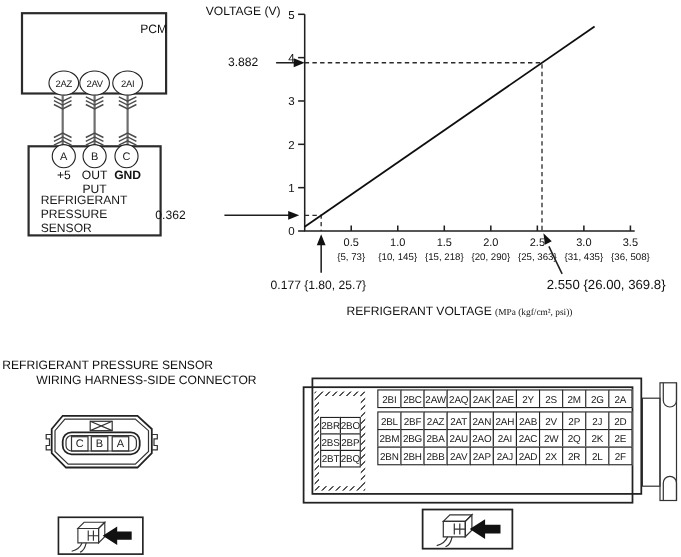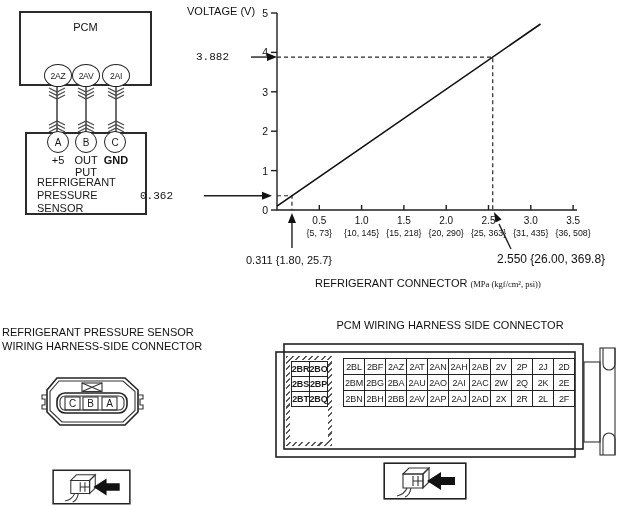--- a/index.html
+++ b/index.html
@@ -1,20 +1,20 @@
 <!DOCTYPE html>
 <html><head>
 <meta charset="utf-8">
 <style>
   html,body{margin:0;padding:0;background:#fff;}
   #page{position:relative;width:619px;height:506px;background:#fff;overflow:hidden;
         font-family:"Liberation Sans",sans-serif;color:#1a1a1a;}
   .lbl{position:absolute;white-space:nowrap;font-size:11px;color:#111;}
   .center{text-align:center;}
-  .right{text-align:left;font-family:Liberation Mono, monospace;}
+  .right{text-align:center;}
   .box{position:absolute;border:2px solid #2b2b2b;background:#fff;box-sizing:border-box;}
   .pin-circle{position:absolute;border:1.6px solid #222;border-radius:50%;background:#fff;
               display:flex;align-items:center;justify-content:center;box-sizing:border-box;z-index:3;}
   .pin-circle.big{width:28px;height:23px;font-size:8.6px;letter-spacing:-0.3px;}
   .pin-circle.small{width:22px;height:22px;font-size:10px;}
   svg{position:absolute;overflow:visible;}
   .ax{stroke:#1f1f1f;stroke-width:1.4;fill:none;}
   .ax2{stroke:#222;stroke-width:1.6;fill:none;}
   .thin{stroke:#333;stroke-width:1.1;fill:none;}
   .dash{stroke:#2a2a2a;stroke-width:1.2;fill:none;stroke-dasharray:4 3;}
@@ -28,34 +28,34 @@
   .txs{font-size:8.8px;text-anchor:middle;}
   .pgrid-host{position:absolute;left:343px;top:354px;}
   .prow{display:flex;}
   .pcell{width:22px;height:17px;margin:0 -1px -1px 0;border:1px solid #222;background:#fff;
          box-sizing:border-box;display:flex;align-items:center;justify-content:center;
          font-size:9px;letter-spacing:-0.2px;}
   .pgrid{margin-bottom:4px;}
   #pcm-sideblock{position:absolute;left:286px;top:356px;width:46px;height:90px;
       background:repeating-linear-gradient(135deg,#555 0 1.5px,#fff 1.5px 4.5px);}
   #pcm-sideblock .inner{position:absolute;inset:4px;background:#fff;display:flex;
-      flex-direction:column;justify-content:flex-start;padding:1px;box-sizing:border-box;font-weight:bold;}
+      flex-direction:column;justify-content:center;padding:1px;box-sizing:border-box;}
   #pcm-sideblock .pcell{width:19px;height:16px;}
   .cell-letter{position:absolute;width:15px;height:13px;display:flex;align-items:center;
       justify-content:center;font-size:10px;z-index:3;}
   .sensor-name{position:absolute;left:37px;top:176px;width:95px;font-size:11px;line-height:13px;}
   .viewicon{position:absolute;}
 </style>
 </head>
 <body>
 
 <div id="page">
 
   <div class="box" style="left:19px;top:11px;width:133px;height:75px;"></div>
-  <div class="lbl center" style="left:19px;top:21px;width:133px;">PCM</div>
+  <div class="lbl center" style="left:19px;top:21px;width:133px;text-align:right;">PCM</div>
 
   <svg id="wiring-svg" style="left:0;top:0;" width="200" height="240">
       <line x1="57" y1="87" x2="57" y2="132" class="wire"></line>
       <polyline points="49,88 57,92 65,88" class="chev"></polyline>
       <polyline points="49,132 57,128 65,132" class="chev"></polyline>
       <polyline points="49,91.5 57,95.5 65,91.5" class="chev"></polyline>
       <polyline points="49,128.5 57,124.5 65,128.5" class="chev"></polyline>
       <polyline points="49,95 57,99 65,95" class="chev"></polyline>
       <polyline points="49,125 57,121 65,125" class="chev"></polyline>
       <line x1="86" y1="87" x2="86" y2="132" class="wire"></line>
@@ -145,32 +145,32 @@
       <polygon points="127,57.04920000000001 117,53.04920000000001 117,61.04920000000001" class="ah"></polygon>
       <line x1="54" y1="195.7372" x2="113" y2="195.7372" class="ax"></line>
       <polygon points="122,195.7372 112,191.7372 112,199.7372" class="ah"></polygon>
       <line x1="141.9742" y1="248" x2="141.9742" y2="222" class="ax"></line>
       <polygon points="141.9742,213 137.9742,223 145.9742,223" class="ah"></polygon>
       <line x1="361" y1="249" x2="349" y2="224" class="ax"></line>
       <polygon points="344,212 345.4,222.5 351.6,219.4" class="ah"></polygon>
     </svg>
 
   <div class="lbl right" style="left:196px;top:51px;width:50px;">3.882</div>
-  <div class="lbl right" style="left:140px;top:190px;width:50px;">0.362</div>
-  <div class="lbl" style="left:246px;top:254px;">0.311 {1.80, 25.7}</div>
+  <div class="lbl right" style="left:130px;top:190px;width:50px;">0.362</div>
+  <div class="lbl" style="left:246px;top:254px;">0.177 {1.80, 25.7}</div>
   <div class="lbl" style="left:497px;top:252px;font-size:12px;">2.550 {26.00, 369.8}</div>
 
   <div class="lbl" style="left:315px;top:277px;">
-    <span>REFRIGERANT CONNECTOR</span>
+    <span>REFRIGERANT VOLTAGE</span>
     <span style="font-size:8.5px;font-family:Liberation Serif, serif;">(MPa (kgf/cm², psi))</span>
   </div>
 
   <div class="lbl center" style="left:2px;top:325px;width:190px;line-height:14px;">
     <span style="display:block;">REFRIGERANT PRESSURE SENSOR</span>
-    <span style="display:block;">WIRING HARNESS-SIDE CONNECTOR</span>
+    <span style="display:block;margin-left:31px;">WIRING HARNESS-SIDE CONNECTOR</span>
   </div>
 
   <svg style="left:30px;top:370px;" width="130" height="70">
     <polygon class="ax2" points="27,8 95,8 108,20 108,42 95,55 30,55 17,42 17,20"></polygon>
     <polygon class="thin" points="29,11 93,11 105,21.5 105,40.5 93,52 32,52 20,40.5 20,21.5"></polygon>
     <rect class="thin" x="52" y="13" width="20" height="8.5"></rect>
     <path class="thin" d="M52,13 L72,21.5 M52,21.5 L72,13"></path>
     <rect class="ax2" x="27" y="23" width="70" height="20" rx="8"></rect>
     <rect class="thin" x="30" y="26" width="64" height="14" rx="5"></rect>
     <rect class="thin" x="35" y="27" width="15" height="13"></rect>
@@ -186,21 +186,20 @@
   <svg class="viewicon" style="left:52px;top:469px;" width="79" height="36" viewBox="0 0 84 38">
     <rect class="ax2" x="1.2" y="1.2" width="81.6" height="35.6"></rect>
     <polygon class="thin" points="20,12 26,6 46,6 40,12"></polygon>
     <polygon class="thin" points="20,12 40,12 40,26 20,26"></polygon>
     <polygon class="thin" points="40,12 46,6 46,20 40,26"></polygon>
     <path class="thin" d="M30,14 v10 M35,14 v10 M30,19 h10"></path>
     <path class="thin" d="M24,26 C22,31 18,33 14,34 M28,26 C27,31 25,34 22,35"></path>
     <polygon class="ah" points="72,15 58,15 58,10 44,19 58,28 58,23 72,23"></polygon>
   </svg>
 
-  <div class="lbl center" style="left:290px;top:319px;width:320px;">PCM WIRING HARNESS SIDE CONNECTOR</div>
 
   <svg style="left:270px;top:336px;" width="349" height="126">
     <rect class="ax2" x="14" y="8" width="299" height="105"></rect>
     <rect class="ax2" x="6" y="16" width="299" height="105"></rect>
     <rect class="thin" x="314" y="26" width="16" height="80"></rect>
     <rect class="thin" x="330" y="12" width="15" height="107"></rect>
     <path class="thin" d="M333,12 v16 a6,6 0 0 0 12,0 v-16"></path>
     <path class="thin" d="M333,119 v-16 a6,6 0 0 1 12,0 v16"></path>
   </svg>
 
@@ -215,20 +214,33 @@
           <div class="pcell">2BP</div>
         </div>
         <div class="prow">
           <div class="pcell">2BT</div>
           <div class="pcell">2BQ</div>
         </div>
       </div>
     </div>
   <div class="pgrid-host" id="pcm-grid">
       <div class="pgrid">
+        <div class="prow">
+          <div class="pcell">2BI</div>
+          <div class="pcell">2BC</div>
+          <div class="pcell">2AW</div>
+          <div class="pcell">2AQ</div>
+          <div class="pcell">2AK</div>
+          <div class="pcell">2AE</div>
+          <div class="pcell">2Y</div>
+          <div class="pcell">2S</div>
+          <div class="pcell">2M</div>
+          <div class="pcell">2G</div>
+          <div class="pcell">2A</div>
+        </div>
       </div>
       <div class="pgrid">
         <div class="prow">
           <div class="pcell">2BL</div>
           <div class="pcell">2BF</div>
           <div class="pcell">2AZ</div>
           <div class="pcell">2AT</div>
           <div class="pcell">2AN</div>
           <div class="pcell">2AH</div>
           <div class="pcell">2AB</div>

